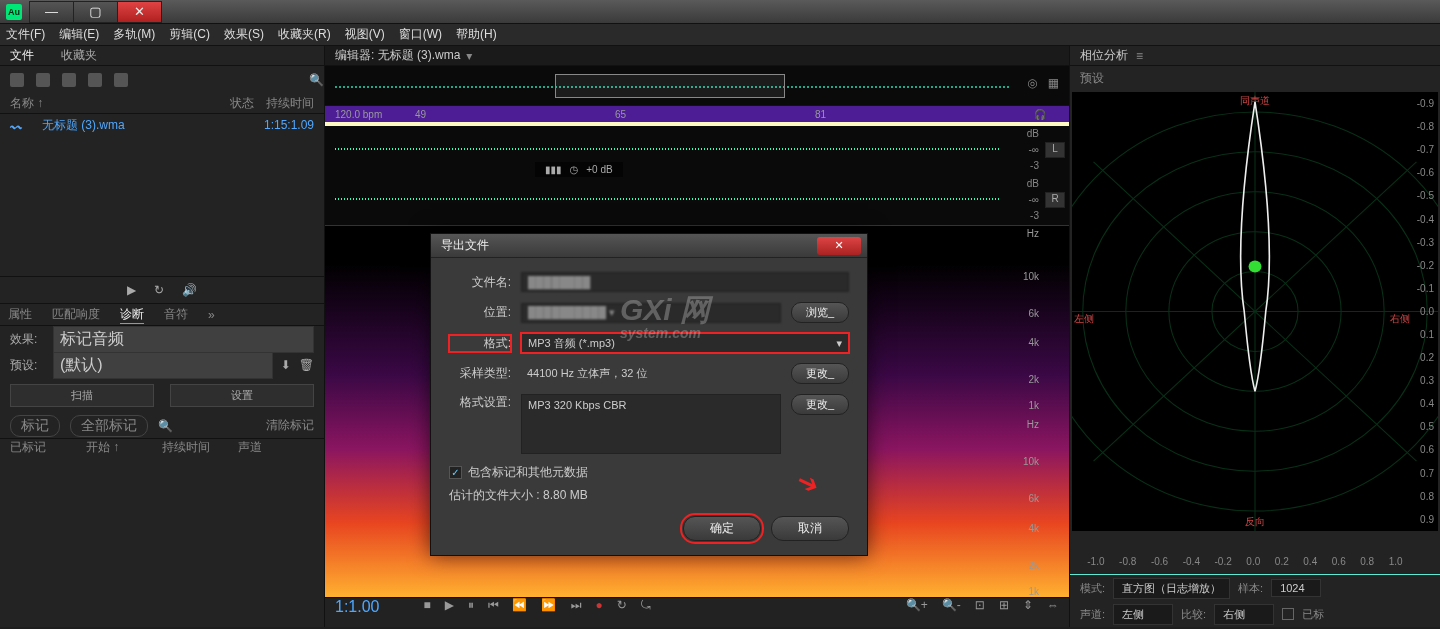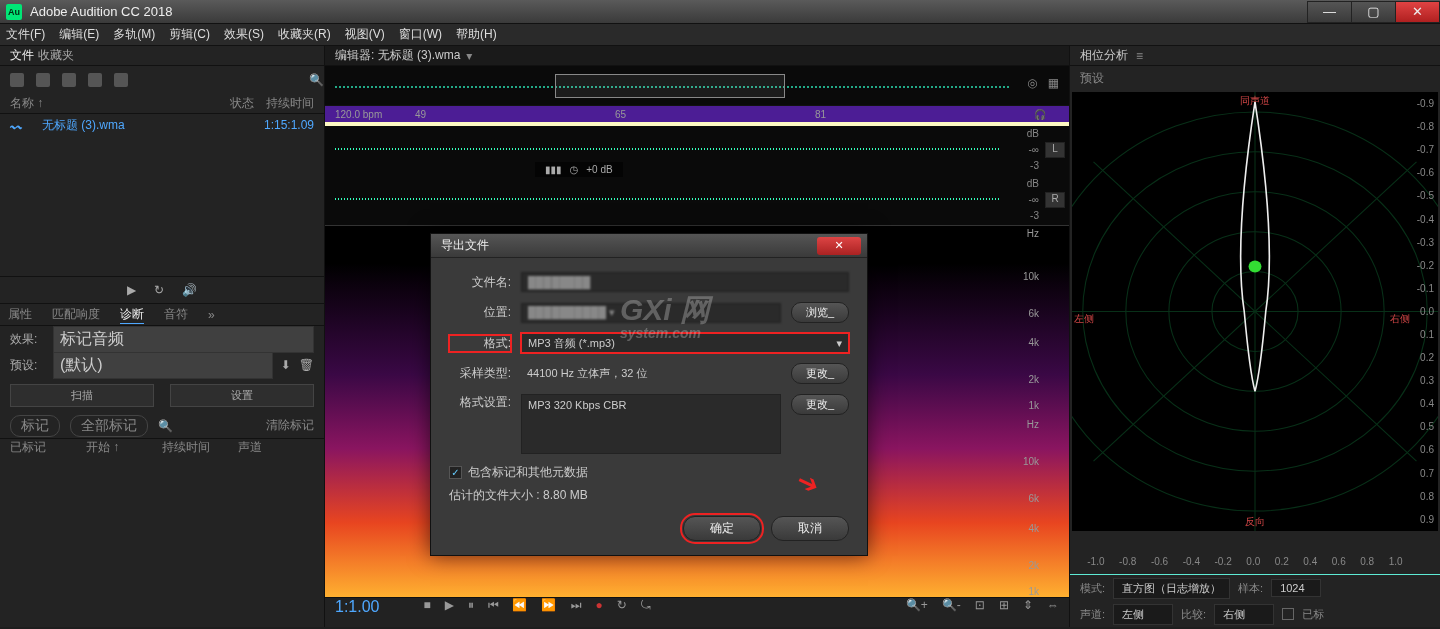--- a/index.html
+++ b/index.html
@@ -15,21 +15,21 @@
 
 
 .menubar { height: 22px; background: #2a2a2a; display: flex; align-items: center; padding-left: 6px; border-bottom: 1px solid #111; }
 .menubar span { margin-right: 14px; color: #ddd; font-size: 12px; }
 
 
 .main { display: flex; height: calc(629px - 48px); }
 
 
 .left { width: 325px; background: #232323; border-right: 1px solid #111; display: flex; flex-direction: column; }
-.panel-tabs { height: 20px; display: flex; align-items: center; padding-left: 10px; gap: 4px; color: #aaa; border-bottom: 1px solid #111; }
+.panel-tabs { height: 20px; display: flex; align-items: center; padding-left: 10px; gap: 27px; color: #aaa; border-bottom: 1px solid #111; }
 .panel-tabs .active { color: #eee; }
 .toolbar-row { height: 28px; display: flex; align-items: center; padding-left: 10px; gap: 12px; color: #888; }
 .toolbar-row .ico { width: 14px; height: 14px; background: #555; border-radius: 2px; }
 .file-header { height: 20px; display: flex; align-items: center; padding: 0 10px; color: #888; border-bottom: 1px solid #111; }
 .file-header .col-name { flex: 1; }
 .file-header .col-status { width: 60px; text-align: right; }
 .file-header .col-dur { width: 60px; text-align: right; }
 .file-row { height: 22px; display: flex; align-items: center; padding: 0 10px; color: #4fa8ff; }
 .file-row .fname { flex: 1; margin-left: 20px; }
 .file-row .dur { width: 60px; text-align: right; }
@@ -105,21 +105,20 @@
 .dlg-btns .dbtn.ok { outline: 2px solid #e22; outline-offset: 1px; }
 .arrow-anno { position: absolute; right: 48px; bottom: 56px; color: #e22; font-size: 26px; transform: rotate(25deg); }
 .watermark { position: absolute; left: 620px; top: 290px; color: rgba(200,200,200,0.35); font-size: 30px; font-style: italic; font-weight: bold; pointer-events: none; }
 .watermark small { font-size: 14px; display: block; margin-top: -6px; }
 </style>
 </head>
 <body>
 
 <div class="titlebar">
   <div class="logo">Au</div>
-  <div class="title">Adobe Audition CC 2018</div>
   <div class="winbtns">
     <div class="winbtn">—</div>
     <div class="winbtn">▢</div>
     <div class="winbtn close">✕</div>
   </div>
 </div>
 
 <div class="menubar">
   <span>文件(F)</span>
   <span>编辑(E)</span>

